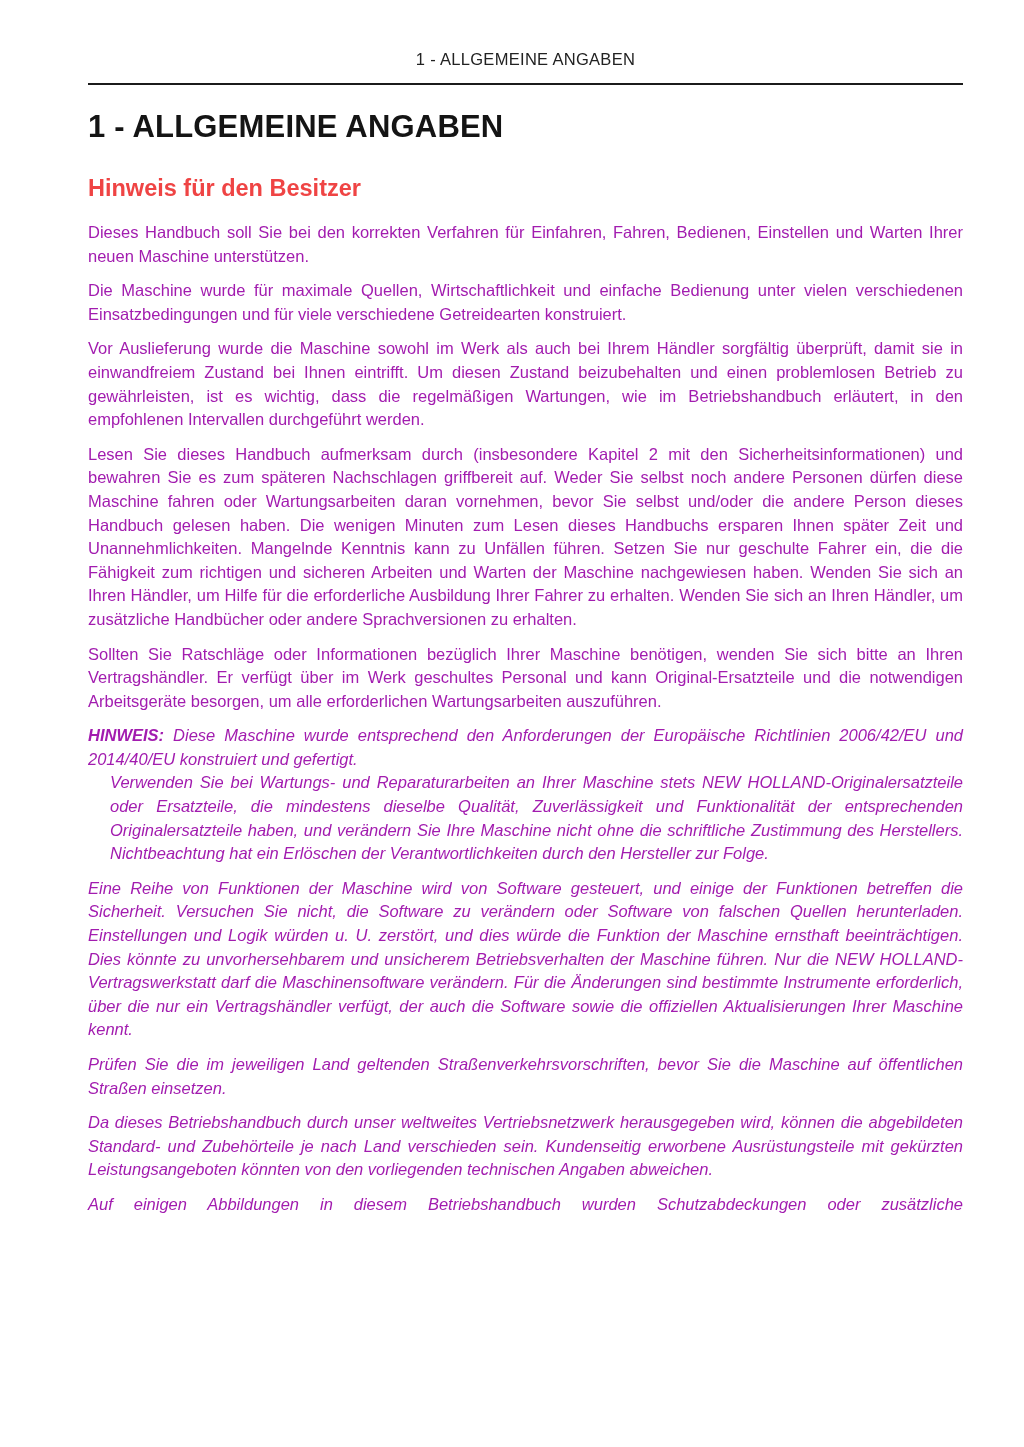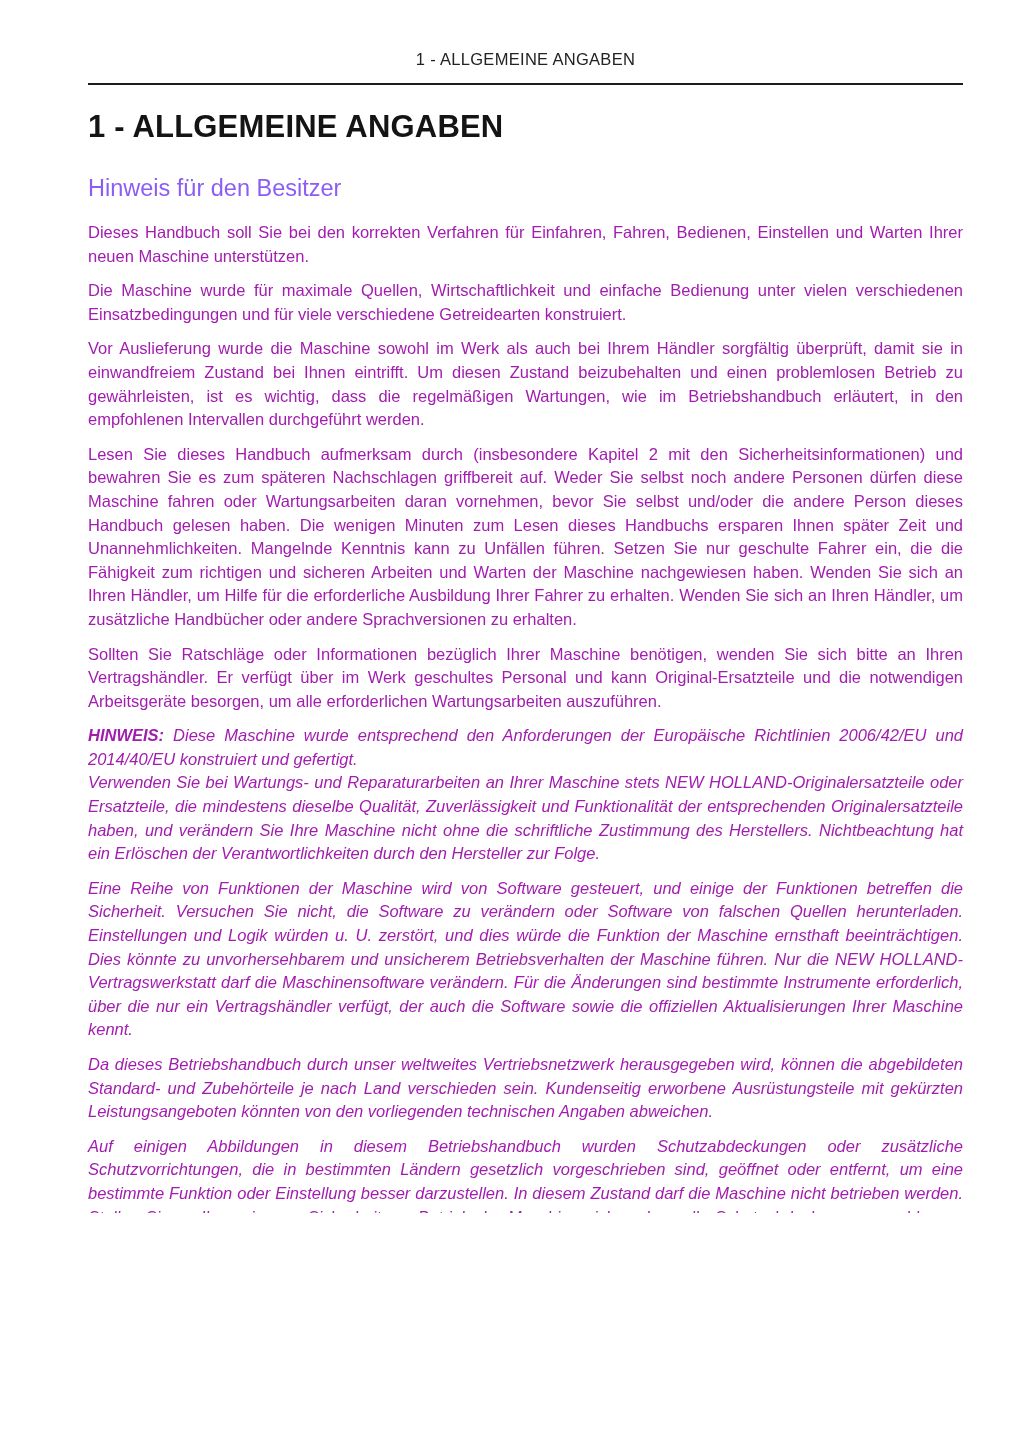--- a/index.html
+++ b/index.html
@@ -34,37 +34,37 @@
   .chapter-title {
     margin-top: 24px;
     font-size: 31px;
     font-weight: bold;
     letter-spacing: 0.2px;
     color: #141414;
   }
   .section-title {
     margin-top: 30px;
     font-size: 23.5px;
-    font-weight: normal;
-    color: #8b5cf6;
+    font-weight: bold;
+    color: #ef4444;
   }
   .body-text {
     margin-top: 19px;
   }
   p.para {
     font-size: 16.5px;
     line-height: 23.6px;
     text-align: justify;
     margin-bottom: 11px;
     color: #a21caf;
   }
   p.para:last-child { margin-bottom: 0; }
   p.italic { font-style: italic; }
   p.note-block { margin-bottom: 0; }
-  p.note-continuation { margin-top: 0; }
+  p.note-continuation { margin-top: 0; margin-left: 22px; }
   .note-label {
     font-weight: bold;
     font-style: italic;
   }
   .footer {
     position: absolute;
     left: 88px;
     right: 61px;
     top: 1366px;
   }
@@ -103,20 +103,21 @@
     <p class="para">Lesen Sie dieses Handbuch aufmerksam durch (insbesondere Kapitel 2 mit den Sicherheitsinformationen) und bewahren Sie es zum späteren Nachschlagen griffbereit auf.  Weder Sie selbst noch andere Personen dürfen diese Maschine fahren oder Wartungsarbeiten daran vornehmen, bevor Sie selbst und/oder die andere Person dieses Handbuch gelesen haben.  Die wenigen Minuten zum Lesen dieses Handbuchs ersparen Ihnen später Zeit und Unannehmlichkeiten.  Mangelnde Kenntnis kann zu Unfällen führen.  Setzen Sie nur geschulte Fahrer ein, die die Fähigkeit zum richtigen und sicheren Arbeiten und Warten der Maschine nachgewiesen haben.  Wenden Sie sich an Ihren Händler, um Hilfe für die erforderliche Ausbildung Ihrer Fahrer zu erhalten.  Wenden Sie sich an Ihren Händler, um zusätzliche Handbücher oder andere Sprachversionen zu erhalten.</p>
 
     <p class="para">Sollten Sie Ratschläge oder Informationen bezüglich Ihrer Maschine benötigen, wenden Sie sich bitte an Ihren Vertragshändler.  Er verfügt über im Werk geschultes Personal und kann Original-Ersatzteile und die notwendigen Arbeitsgeräte besorgen, um alle erforderlichen Wartungsarbeiten auszuführen.</p>
 
     <p class="para italic note-block"><span class="note-label">HINWEIS:</span><span> Diese Maschine wurde entsprechend den Anforderungen der Europäische Richtlinien 2006/42/EU und 2014/40/EU konstruiert und gefertigt.</span></p>
 
     <p class="para italic note-continuation">Verwenden Sie bei Wartungs- und Reparaturarbeiten an Ihrer Maschine stets NEW HOLLAND-Originalersatzteile oder Ersatzteile, die mindestens dieselbe Qualität, Zuverlässigkeit und Funktionalität der entsprechenden Originalersatzteile haben, und verändern Sie Ihre Maschine nicht ohne die schriftliche Zustimmung des Herstellers.  Nichtbeachtung hat ein Erlöschen der Verantwortlichkeiten durch den Hersteller zur Folge.</p>
 
     <p class="para italic">Eine Reihe von Funktionen der Maschine wird von Software gesteuert, und einige der Funktionen betreffen die Sicherheit.  Versuchen Sie nicht, die Software zu verändern oder Software von falschen Quellen herunterladen.  Einstellungen und Logik würden u. U. zerstört, und dies würde die Funktion der Maschine ernsthaft beeinträchtigen.  Dies könnte zu unvorhersehbarem und unsicherem Betriebsverhalten der Maschine führen.  Nur die NEW HOLLAND-Vertragswerkstatt darf die Maschinensoftware verändern.  Für die Änderungen sind bestimmte Instrumente erforderlich, über die nur ein Vertragshändler verfügt, der auch die Software sowie die offiziellen Aktualisierungen Ihrer Maschine kennt.</p>
 
+    <p class="para italic">Prüfen Sie die im jeweiligen Land geltenden Straßenverkehrsvorschriften, bevor Sie die Maschine auf öffentlichen Straßen einsetzen.</p>
 
 
     <p class="para italic">Da dieses Betriebshandbuch durch unser weltweites Vertriebsnetzwerk herausgegeben wird, können die abgebildeten Standard- und Zubehörteile je nach Land verschieden sein.  Kundenseitig erworbene Ausrüstungsteile mit gekürzten Leistungsangeboten könnten von den vorliegenden technischen Angaben abweichen.</p>
 
     <p class="para italic">Auf einigen Abbildungen in diesem Betriebshandbuch wurden Schutzabdeckungen oder zusätzliche Schutzvorrichtungen, die in bestimmten Ländern gesetzlich vorgeschrieben sind, geöffnet oder entfernt, um eine bestimmte Funktion oder Einstellung besser darzustellen.  In diesem Zustand darf die Maschine nicht betrieben werden.  Stellen Sie zu Ihrer eigenen Sicherheit vor Betrieb der Maschine sicher, dass alle Schutzabdeckungen geschlossen bzw.  montiert sind.</p>
 
   </div>
 
   <div class="footer">
     <div class="footer-rule"></div>

